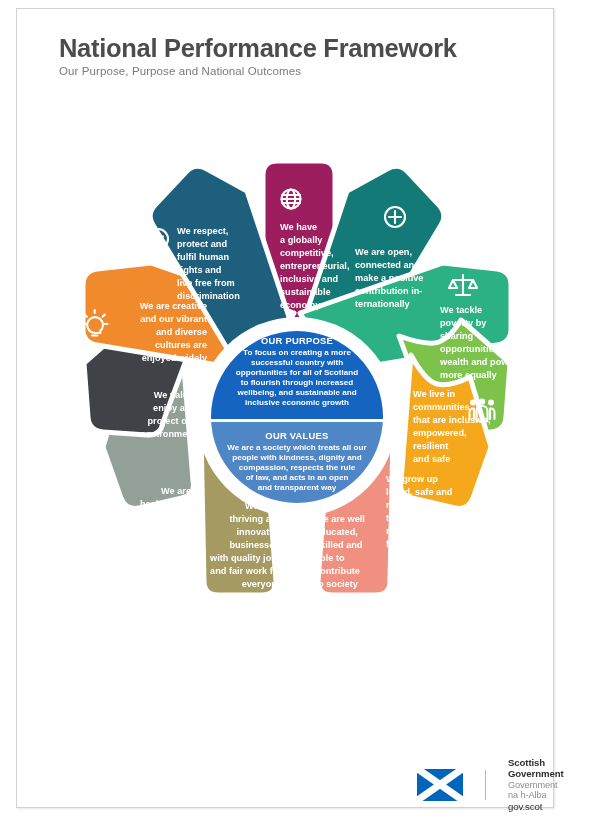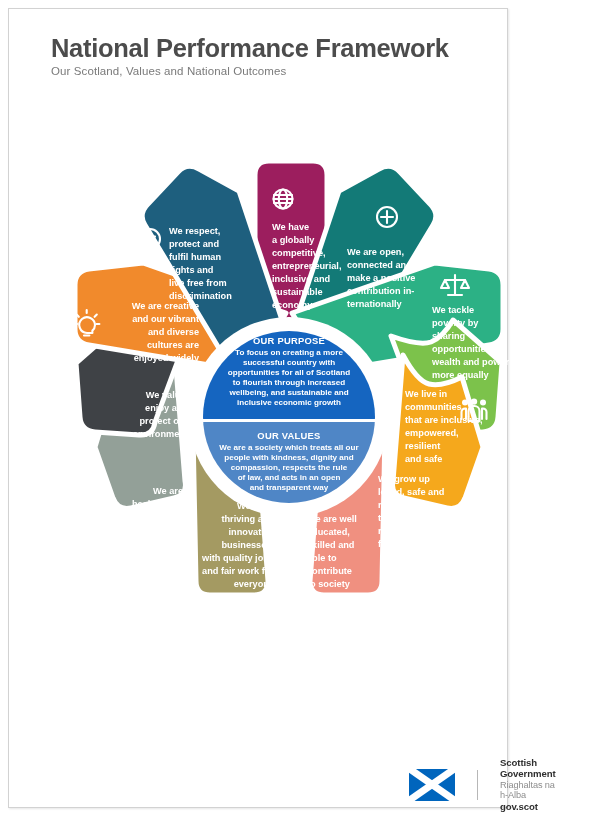--- a/index.html
+++ b/index.html
@@ -1,19 +1,19 @@
 <!DOCTYPE html>
 <html><head>
 <meta charset="utf-8">
 <style>
   html,body{margin:0;padding:0;background:#ffffff;}
   body{width:594px;height:829px;overflow:hidden;
        font-family:"Liberation Sans","DejaVu Sans",sans-serif;}
 
-  #page{position:absolute;left:8px;top:8px;width:500px;height:800px;
+  #page{position:absolute;left:16px;top:8px;width:538px;height:800px;
         background:#fff;border:1px solid #d2d2d2;box-sizing:border-box;
         box-shadow:1px 1px 2px rgba(0,0,0,.10);}
 
   
   #header{position:absolute;left:42px;top:26px;width:470px;}
   #title{font-size:25.5px;font-weight:bold;color:#4c4c4c;letter-spacing:-.3px;
          line-height:1.05;white-space:nowrap;}
   #subtitle{font-size:11.5px;color:#7a7a7a;margin-top:3px;letter-spacing:.1px;}
 
   
@@ -33,30 +33,30 @@
   #logo{position:absolute;left:400px;top:748px;display:flex;align-items:center;gap:22px;}
   #saltire{width:46px;height:32px;background:#0065bd;position:relative;overflow:hidden;flex:none;}
   #saltire::before,#saltire::after{content:"";position:absolute;left:50%;top:50%;
         width:58px;height:7px;background:#fff;margin-left:-29px;margin-top:-3.5px;}
   #saltire::before{transform:rotate(35deg);}
   #saltire::after{transform:rotate(-35deg);}
   #logo-div{width:1px;height:30px;background:#b7b7b7;flex:none;}
   #logo-txt{line-height:1.18;}
   .lg1{font-size:9.6px;font-weight:bold;color:#2f2f2f;letter-spacing:-.1px;}
   .lg2{font-size:9.2px;color:#8d8d8d;letter-spacing:-.1px;}
-  .lg3{font-size:9.6px;font-weight:bold;color:#2f2f2f;letter-spacing:-.1px;}
+  .lg3{font-size:9.6px;font-weight:normal;color:#2f2f2f;letter-spacing:-.1px;}
 </style>
 </head>
 <body>
 
 <div id="page">
 
   <div id="header">
     <div id="title">National Performance Framework</div>
-    <div id="subtitle">Our Scotland, Values and National Outcomes</div>
+    <div id="subtitle">Our Purpose, Purpose and National Outcomes</div>
   </div>
 
   <div id="flower">
   <svg viewBox="0 0 536 560" xmlns="http://www.w3.org/2000/svg">
 
     <g stroke="#ffffff" stroke-width="5" stroke-linejoin="round">
 
       <path fill="#9C1E5E" d="M234,44 q0-14 14-14 h44 q14,0 14,14 v210 q-26,-18 -36,-18 h-0 q-10,0 -36,18 z"></path>
 
       <path fill="#137A77" d="M318,60 l40,-22 q12,-7 21,3 l30,32 q10,10 3,21 l-108,180 q-8,-30 -16,-36 q-7,-6 -26,-10 z"></path>
@@ -275,18 +275,18 @@
     </g>
 
   </svg>
   </div>
 
   <div id="logo">
     <div id="saltire"></div>
     <div id="logo-div"></div>
     <div id="logo-txt">
       <div class="lg1">Scottish Government</div>
-      <div class="lg2">Riaghaltas na h-Alba</div>
+      <div class="lg2">Government na h-Alba</div>
       <div class="lg3">gov.scot</div>
     </div>
   </div>
 
 </div>
 
 </body></html>

